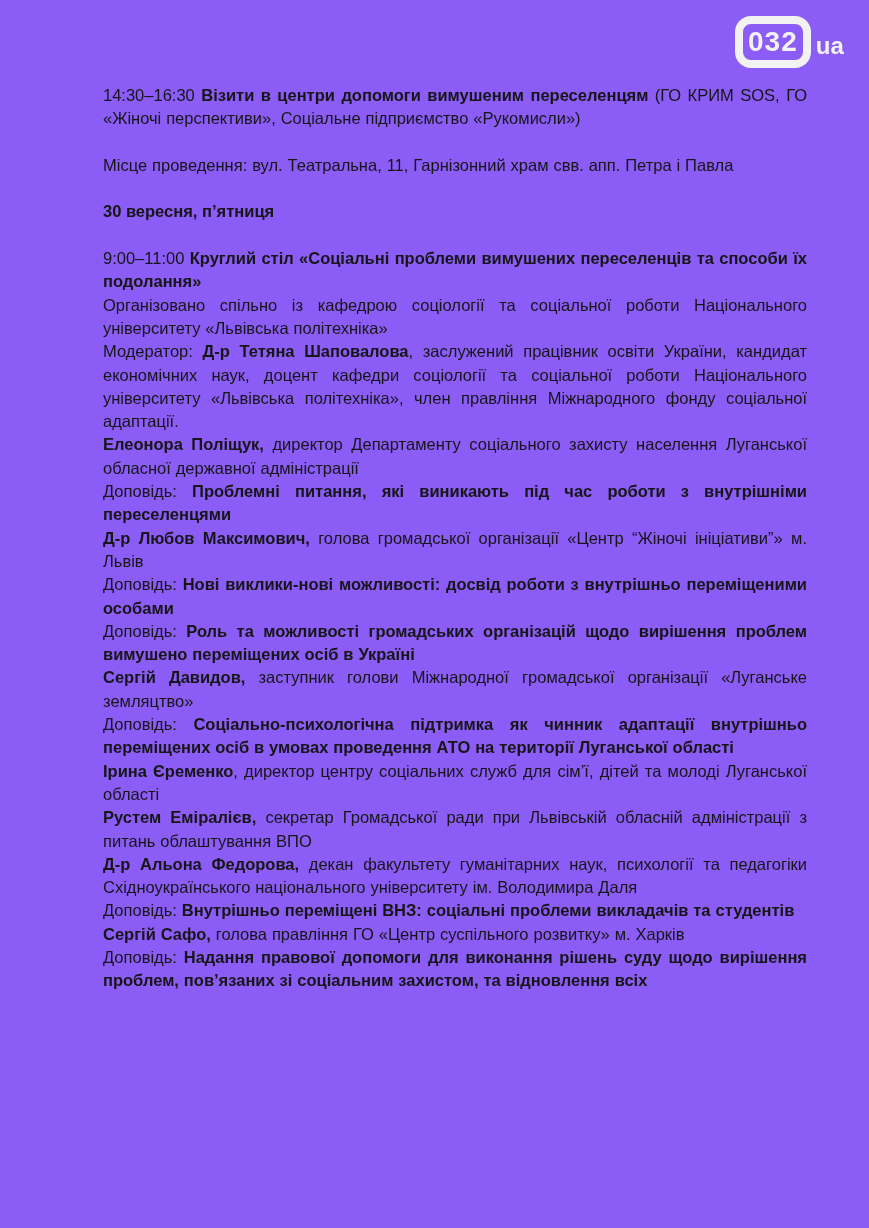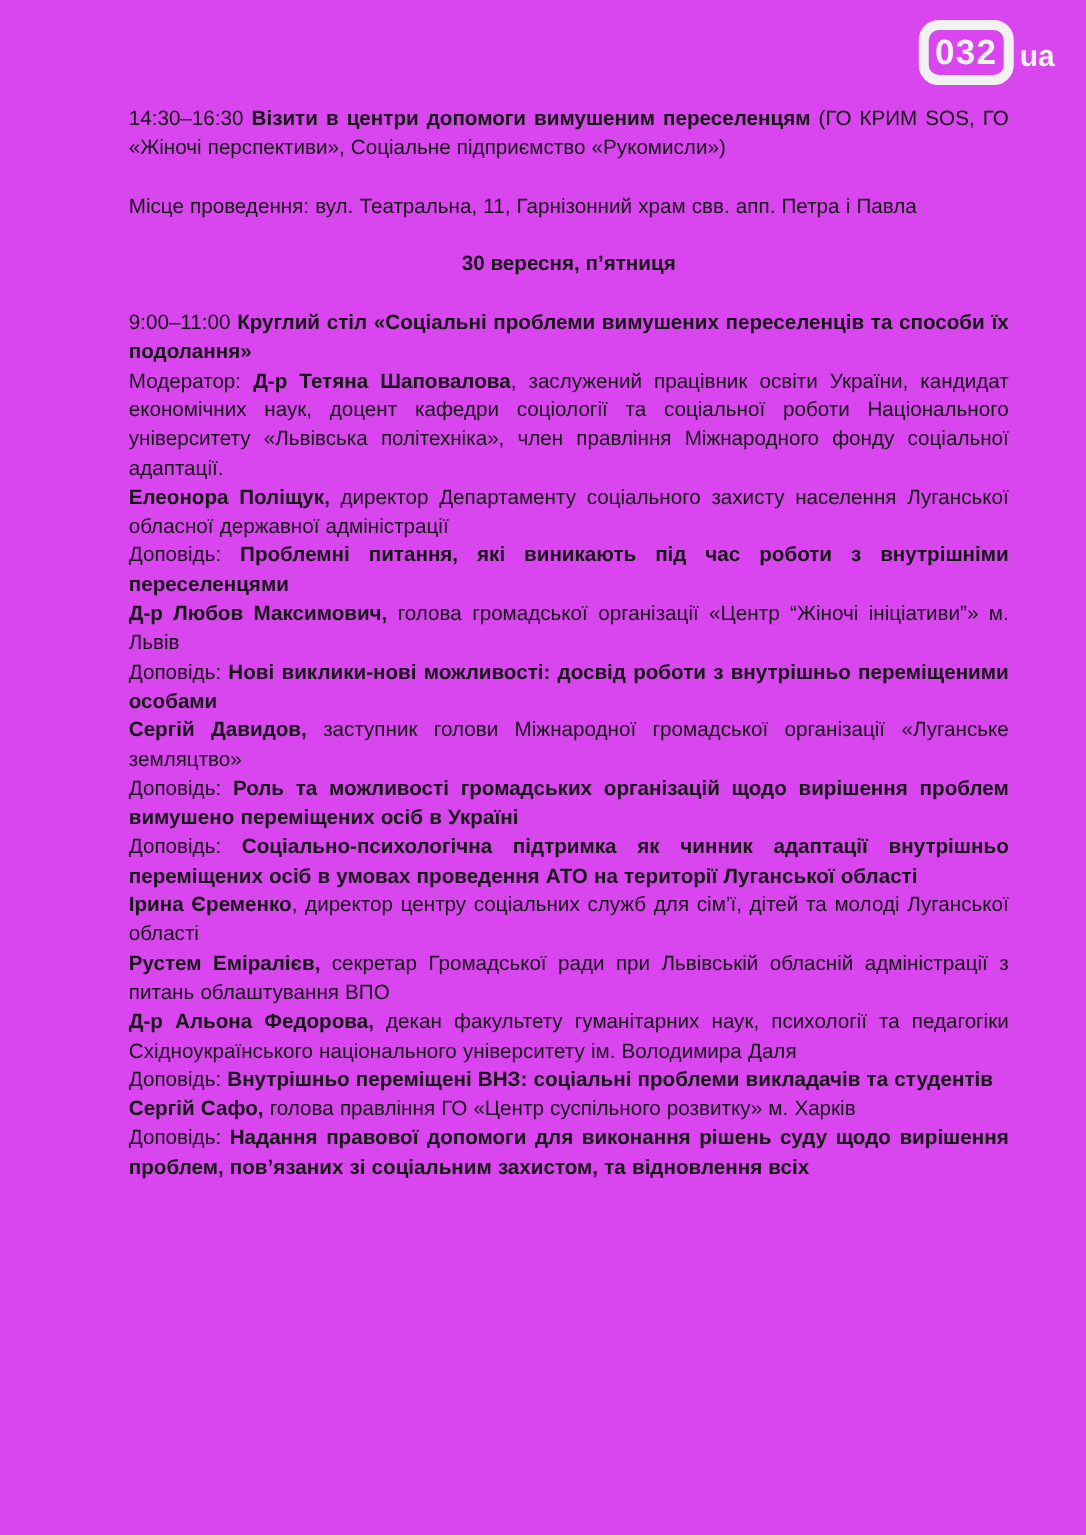--- a/index.html
+++ b/index.html
@@ -4,37 +4,37 @@
 <style>
   html,body{margin:0;padding:0;}
   body{
     width:869px;height:1228px;
     background:#ffffff;
     font-family:"Liberation Sans","DejaVu Sans",sans-serif;
     color:#161616;
   }
   .page{
     position:relative;width:869px;height:1228px;
-    background:#d946ef;overflow:hidden;
+    background:#8b5cf6;overflow:hidden;
   }
   .content{
     position:absolute;left:103px;top:84px;width:704px;
   }
   .para{
     margin:0;
     font-size:16.5px;
     line-height:23.3px;
     text-align:justify;
     text-justify:inter-word;
     word-spacing:0.02em;
   }
   .spacer{height:23.3px;}
   .heading{
     font-size:16.5px;line-height:23.3px;
-    font-weight:bold;text-align:center;
+    font-weight:bold;
   }
   .b{font-weight:bold;}
   .i{font-style:italic;}
   
   .watermark{
     position:absolute;left:735px;top:16px;
     display:flex;align-items:flex-start;
     user-select:none;pointer-events:none;
   }
   .wm-bubble{
@@ -62,27 +62,28 @@
   </div>
 
   <div class="content" id="content">
       <p class="para"><span>14:30–16:30 </span><span class="b">Візити в центри допомоги вимушеним переселенцям</span><span> (ГО КРИМ SOS, ГО «Жіночі перспективи», Соціальне підприємство «Рукомисли»)</span></p>
       <div class="spacer"></div>
       <p class="para"><span>Місце проведення: вул. Театральна, 11, Гарнізонний храм свв. апп. Петра і Павла</span></p>
       <div class="spacer"></div>
       <div class="heading">30 вересня, п’ятниця</div>
       <div class="spacer"></div>
       <p class="para"><span>9:00–11:00 </span><span class="b">Круглий стіл «Соціальні проблеми вимушених переселенців та способи їх подолання»</span></p>
+      <p class="para"><span>Організовано спільно із кафедрою соціології та соціальної роботи Національного університету «Львівська політехніка»</span></p>
       <p class="para"><span>Модератор: </span><span class="b">Д-р Тетяна Шаповалова</span><span>, заслужений працівник освіти України, кандидат економічних наук, доцент кафедри соціології та соціальної роботи Національного університету «Львівська політехніка», член правління Міжнародного фонду соціальної адаптації.</span></p>
       <p class="para"><span class="b">Елеонора Поліщук,</span><span> директор Департаменту соціального захисту населення Луганської обласної державної адміністрації</span></p>
       <p class="para"><span>Доповідь: </span><span class="b">Проблемні питання, які виникають під час роботи з внутрішніми переселенцями</span></p>
       <p class="para"><span class="b">Д-р Любов Максимович,</span><span> голова громадської організації «Центр “Жіночі ініціативи”» м. Львів</span></p>
       <p class="para"><span>Доповідь: </span><span class="b">Нові виклики-нові можливості: досвід роботи з внутрішньо переміщеними особами</span></p>
+      <p class="para"><span>Доповідь: </span><span class="b">Роль та можливості громадських організацій щодо вирішення проблем вимушено переміщених осіб в Україні</span></p>
       <p class="para"><span class="b">Сергій Давидов,</span><span> заступник голови Міжнародної громадської організації «Луганське земляцтво»</span></p>
-      <p class="para"><span>Доповідь: </span><span class="b">Роль та можливості громадських організацій щодо вирішення проблем вимушено переміщених осіб в Україні</span></p>
       <p class="para"><span>Доповідь: </span><span class="b">Соціально-психологічна підтримка як чинник адаптації внутрішньо переміщених осіб в умовах проведення АТО на території Луганської області</span></p>
       <p class="para"><span class="b">Ірина Єременко</span><span>, директор центру соціальних служб для сім’ї, дітей та молоді Луганської області</span></p>
       <p class="para"><span class="b">Рустем Еміралієв,</span><span> секретар Громадської ради при Львівській обласній адміністрації з питань облаштування ВПО</span></p>
       <p class="para"><span class="b">Д-р Альона Федорова,</span><span> декан факультету гуманітарних наук, психології та педагогіки Східноукраїнського національного університету ім. Володимира Даля</span></p>
       <p class="para"><span>Доповідь: </span><span class="b">Внутрішньо переміщені ВНЗ: соціальні проблеми викладачів та студентів</span></p>
       <p class="para"><span class="b">Сергій Сафо,</span><span> голова правління ГО «Центр суспільного розвитку» м. Харків</span></p>
       <p class="para"><span>Доповідь: </span><span class="b">Надання правової допомоги для виконання рішень суду щодо вирішення проблем, пов’язаних зі соціальним захистом, та відновлення всіх</span></p>
     </div>
 
 </div>

